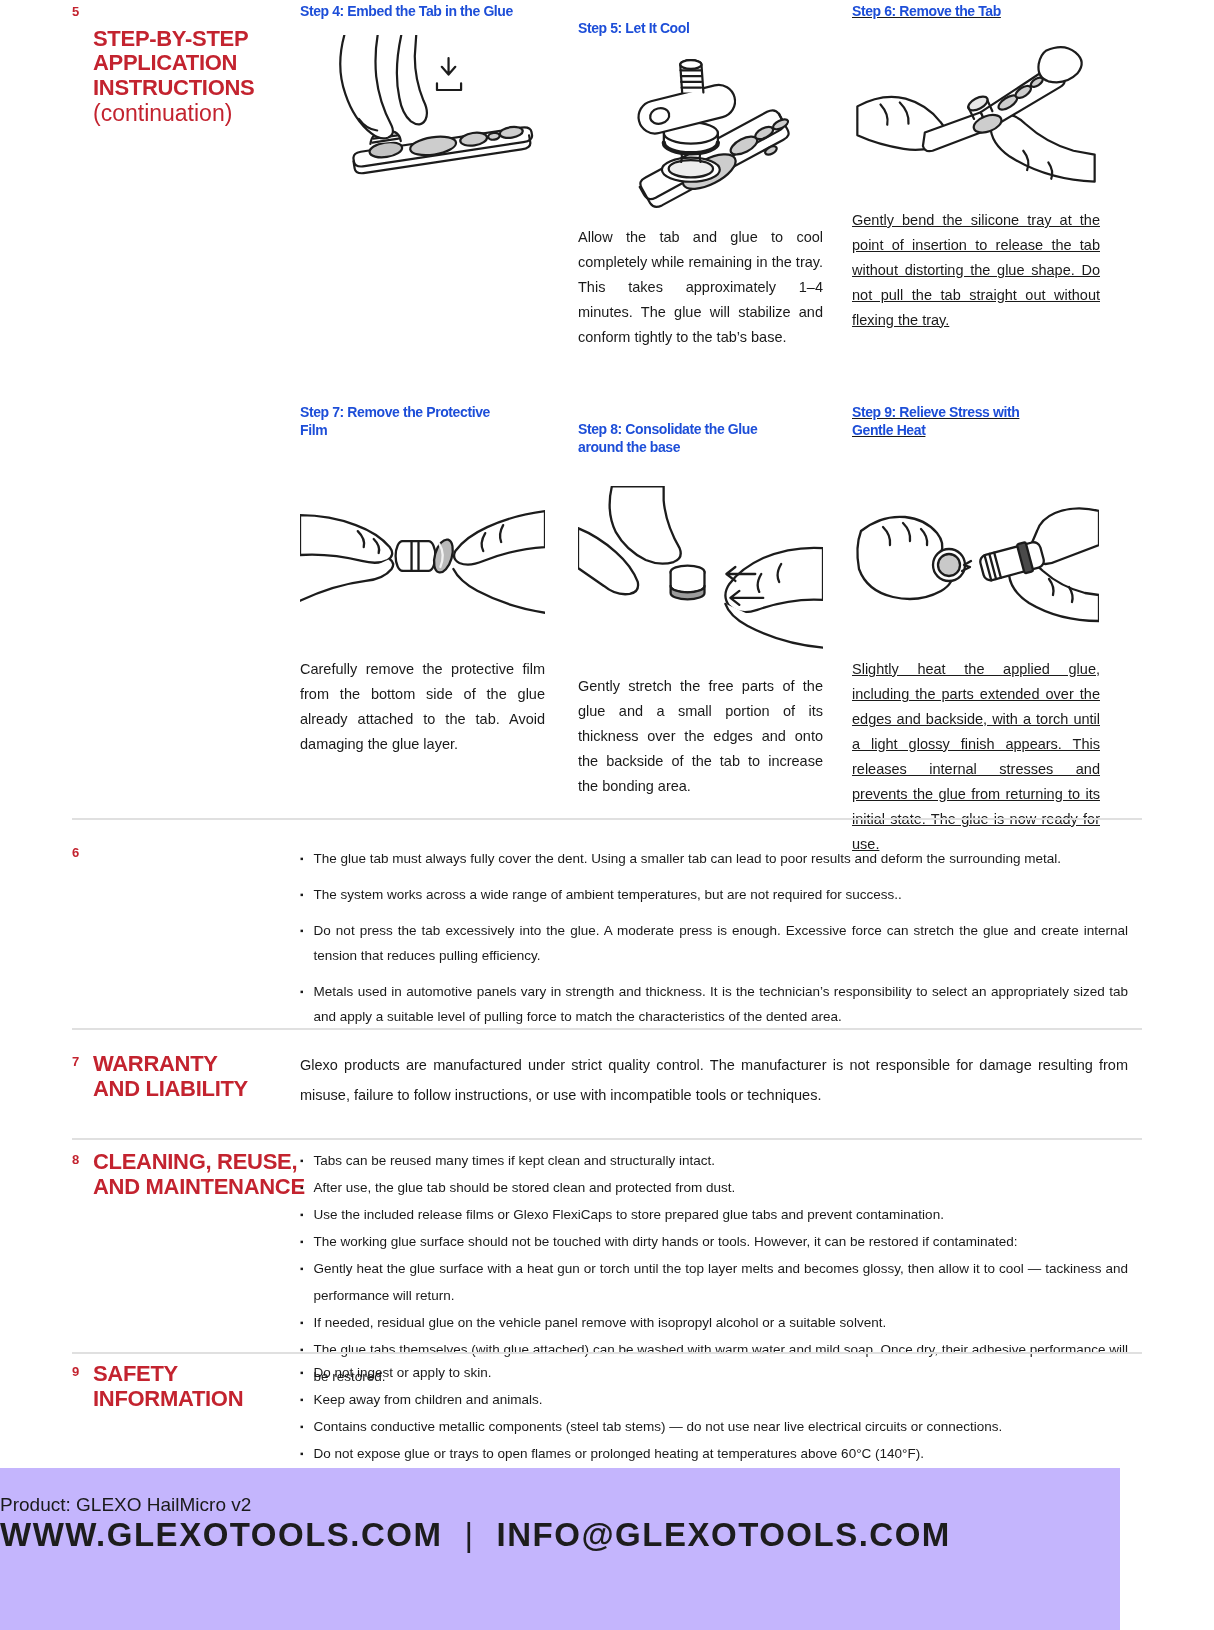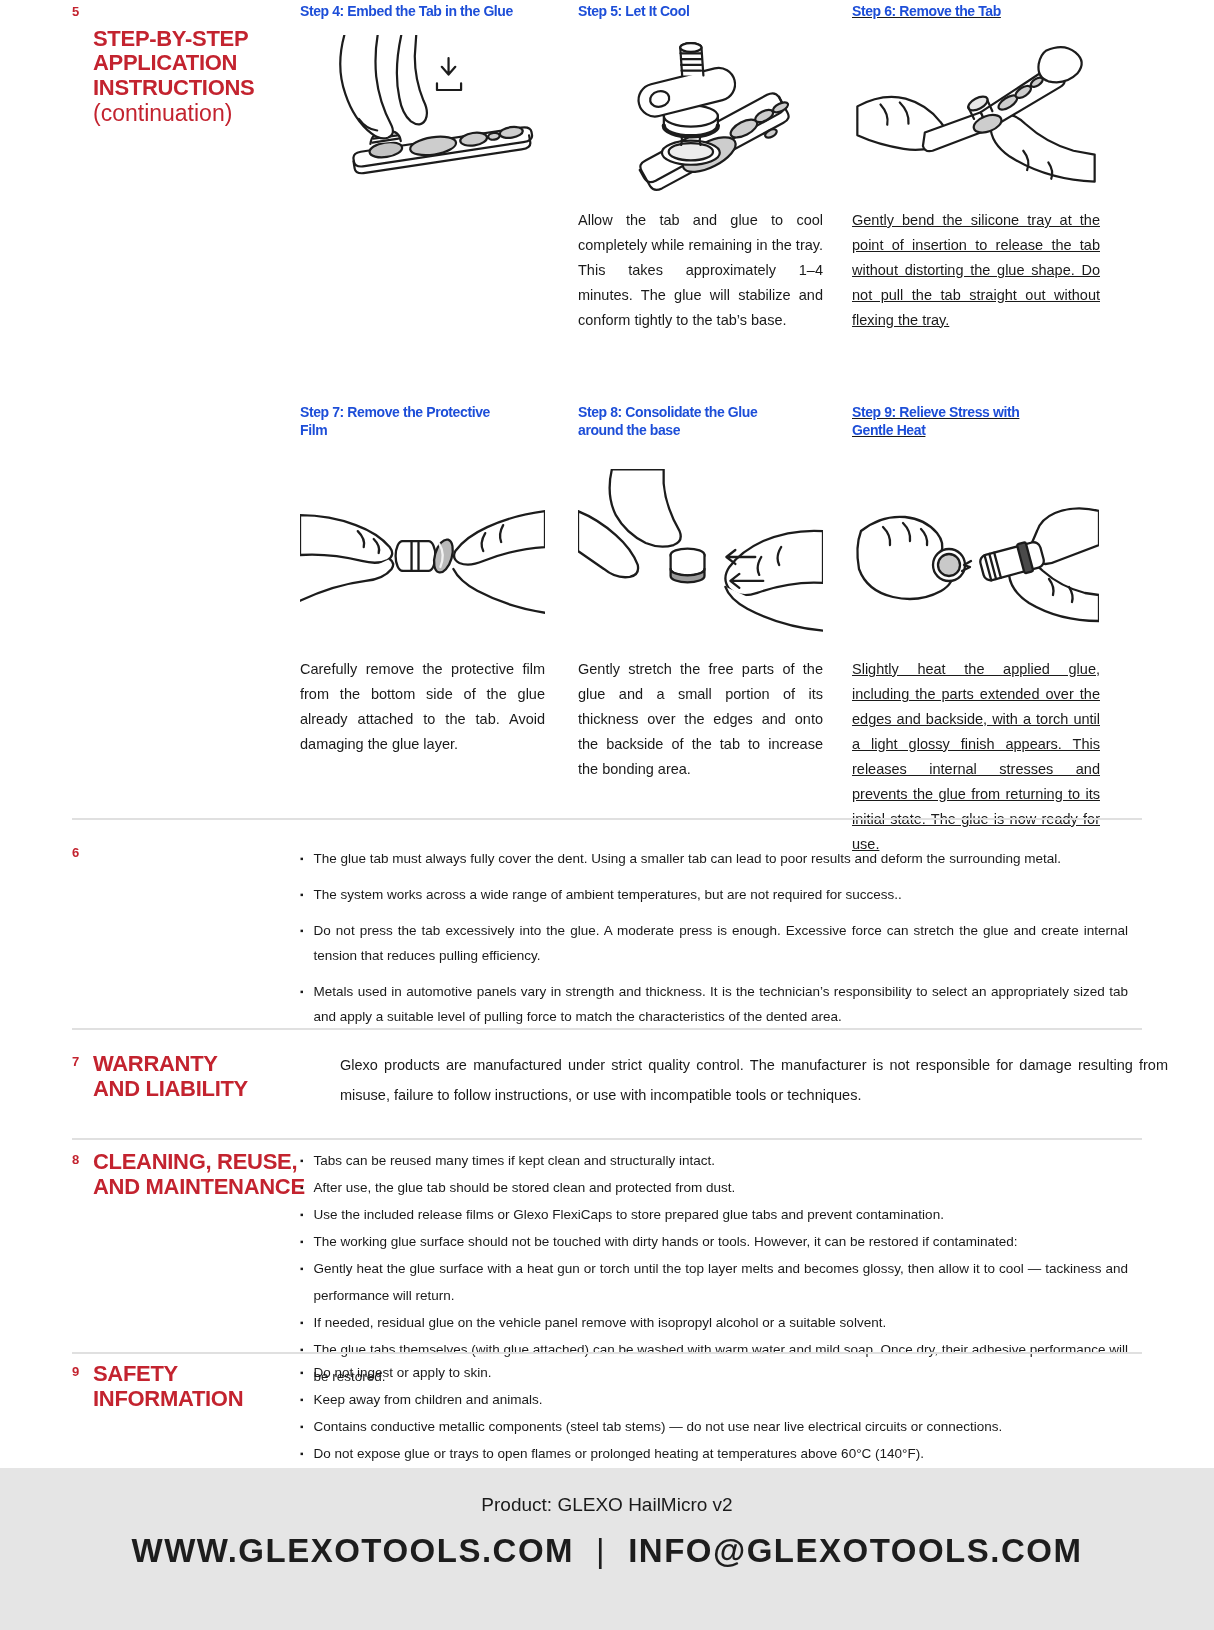--- a/index.html
+++ b/index.html
@@ -6,21 +6,21 @@
   .page{position:relative;width:1214px;height:1630px;background:#ffffff;overflow:hidden;
         font-family:"Liberation Sans",sans-serif;color:#1a1a1a;}
   .sec-num{position:absolute;left:72px;font-size:13px;font-weight:bold;color:#C3232F;}
   .sec-title{position:absolute;left:93px;font-size:22px;font-weight:bold;color:#C3232F;
              line-height:1.12;letter-spacing:-0.3px;white-space:pre-line;}
   .sec-sub{font-size:23px;font-weight:normal;letter-spacing:0;}
   .rule{position:absolute;left:72px;width:1070px;border-top:2px solid #e0e0e0;height:0;}
 
   
   .step-cell{position:absolute;width:245px;}
-  .col1{left:300px;} .col2{left:578px;} .col3{left:852px;width:248px;text-decoration:underline;}
+  .col1{left:300px;} .col2{left:578px;margin-top:17px;} .col3{left:852px;width:248px;text-decoration:underline;}
   .row1{top:2px;} .row2{top:403px;}
   .step-caption{color:#1d4ed8;font-weight:bold;font-size:14px;letter-spacing:-0.4px;
                 line-height:1.3;white-space:pre-line;}
   .row1 .step-caption{min-height:28px;}
   .row2 .step-caption{min-height:52px;}
   .illo{height:166px;margin-top:4px;display:flex;align-items:center;justify-content:center;}
   .row2 .illo{height:190px;}
   .step-body{margin-top:8px;font-size:14.5px;line-height:1.72;text-align:justify;}
 
   
@@ -30,24 +30,24 @@
   .bullet-text{flex:1 1 auto;text-align:justify;}
   .tips-list{font-size:13.5px;line-height:25px;}
   .tips-list .bullet-item{margin-bottom:11px;}
   .tips-list .bullet-marker{line-height:25px;}
   .tight-list{font-size:13.5px;line-height:27px;}
   .tight-list .bullet-item{margin-bottom:0;}
   .tight-list .bullet-marker{line-height:27px;}
   .warranty-body{font-size:14.5px;line-height:30px;text-align:justify;}
 
   
-  .footer{position:absolute;left:0;top:1468px;width:1214px;height:162px;background:#e5e5e5;
-          text-align:center;}
+  .footer{position:absolute;left:0;top:1468px;width:1120px;height:162px;background:#c4b5fd;
+          }
   .footer-product{margin-top:26px;font-size:19px;color:#1a1a1a;}
-  .footer-big{margin-top:16px;font-size:33px;font-weight:bold;color:#1d1d1d;
+  .footer-big{font-size:33px;font-weight:bold;color:#1d1d1d;
               letter-spacing:1.5px;}
   .footer-big .sep{margin:0 22px;font-weight:normal;}
 
   svg{display:block;}
 </style>
 </head>
 <body>
 
 <div class="page">
 
@@ -226,21 +226,21 @@
       <div class="bullet-item">
         <span class="bullet-marker">▪</span>
         <span class="bullet-text">Metals used in automotive panels vary in strength and thickness. It is the technician’s responsibility to select an appropriately sized tab and apply a suitable level of pulling force to match the characteristics of the dented area.</span>
       </div>
     </div>
 
   <div class="rule" style="top:1028px;"></div>
   <span class="sec-num" style="top:1054px;">7</span>
   <div class="sec-title" style="top:1052px;width:215px;">WARRANTY
 AND LIABILITY</div>
-  <div class="content-block warranty-body" style="top:1050px;margin-left:40px;">Glexo products are manufactured under strict quality control. The manufacturer is not responsible for damage resulting from misuse, failure to follow instructions, or use with incompatible tools or techniques.</div>
+  <div class="content-block warranty-body" style="top:1050px;">Glexo products are manufactured under strict quality control. The manufacturer is not responsible for damage resulting from misuse, failure to follow instructions, or use with incompatible tools or techniques.</div>
 
   <div class="rule" style="top:1138px;"></div>
   <span class="sec-num" style="top:1152px;">8</span>
   <div class="sec-title" style="top:1150px;width:215px;">CLEANING, REUSE,
 AND MAINTENANCE</div>
   <div class="content-block tight-list" style="top:1147px;">
       <div class="bullet-item">
         <span class="bullet-marker">▪</span>
         <span class="bullet-text">Tabs can be reused many times if kept clean and structurally intact.</span>
       </div>

